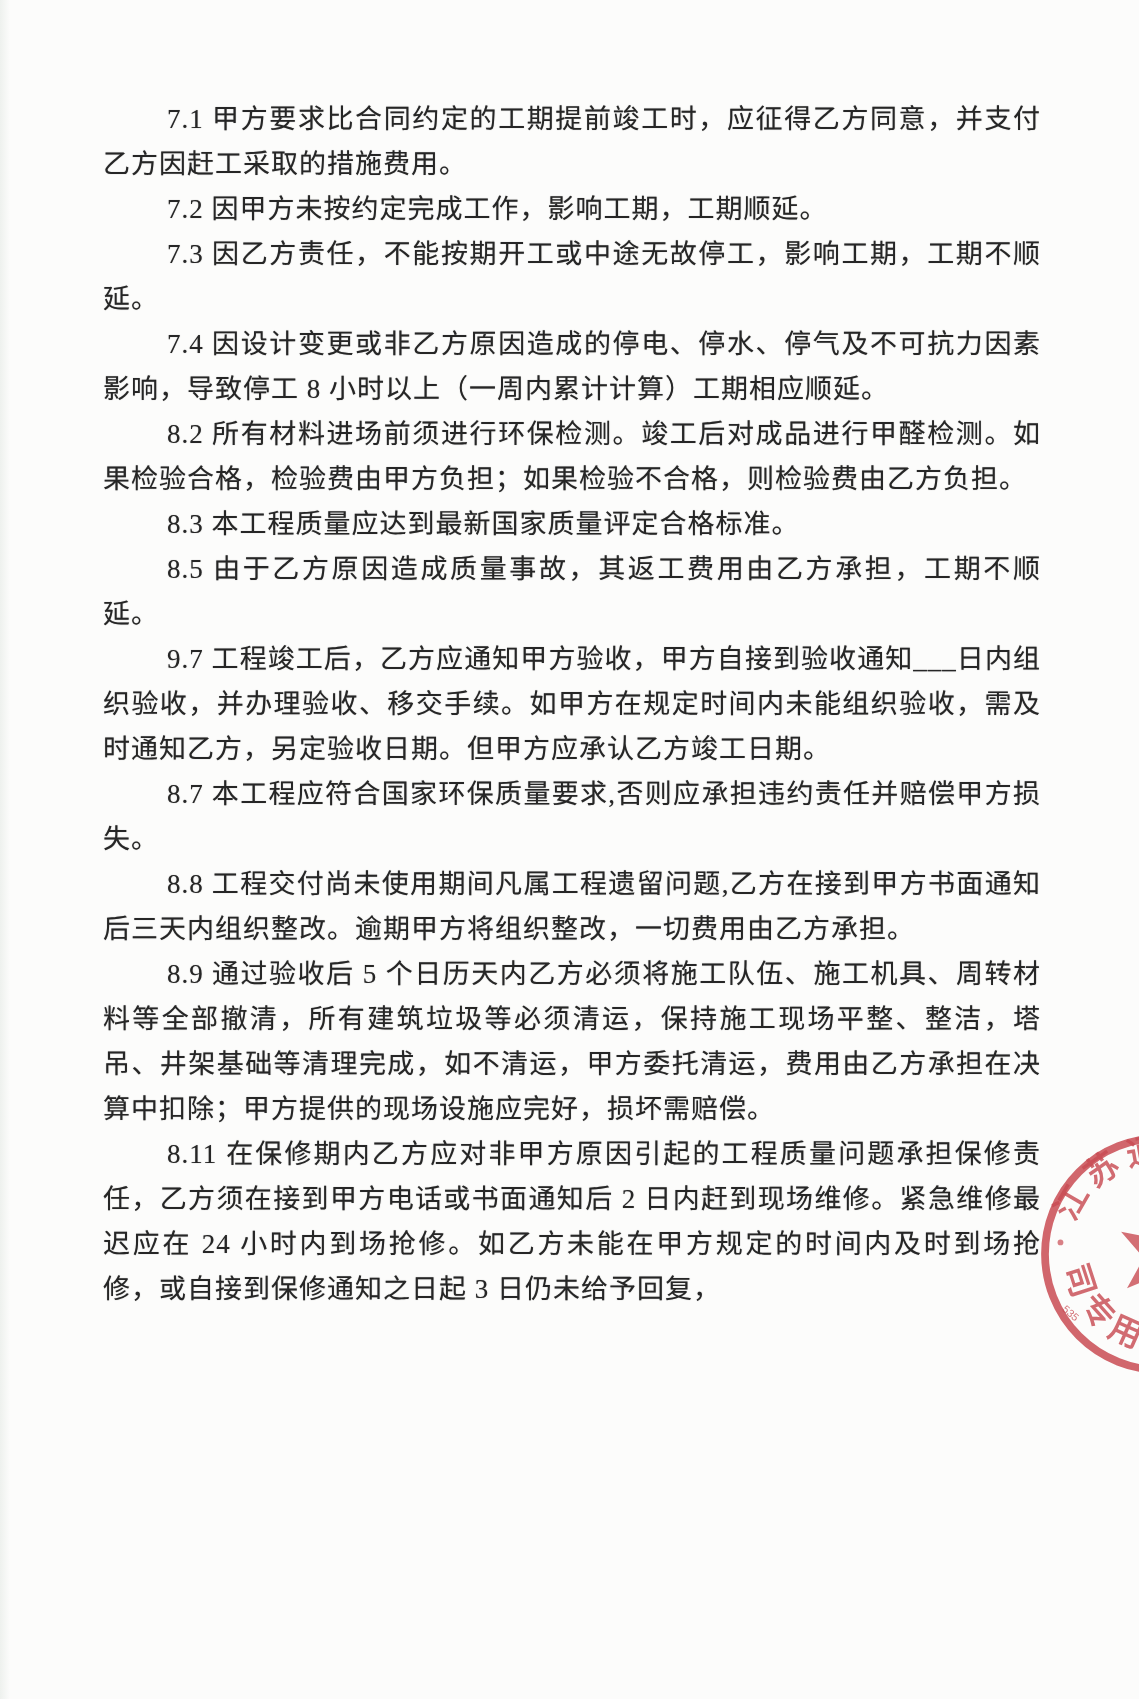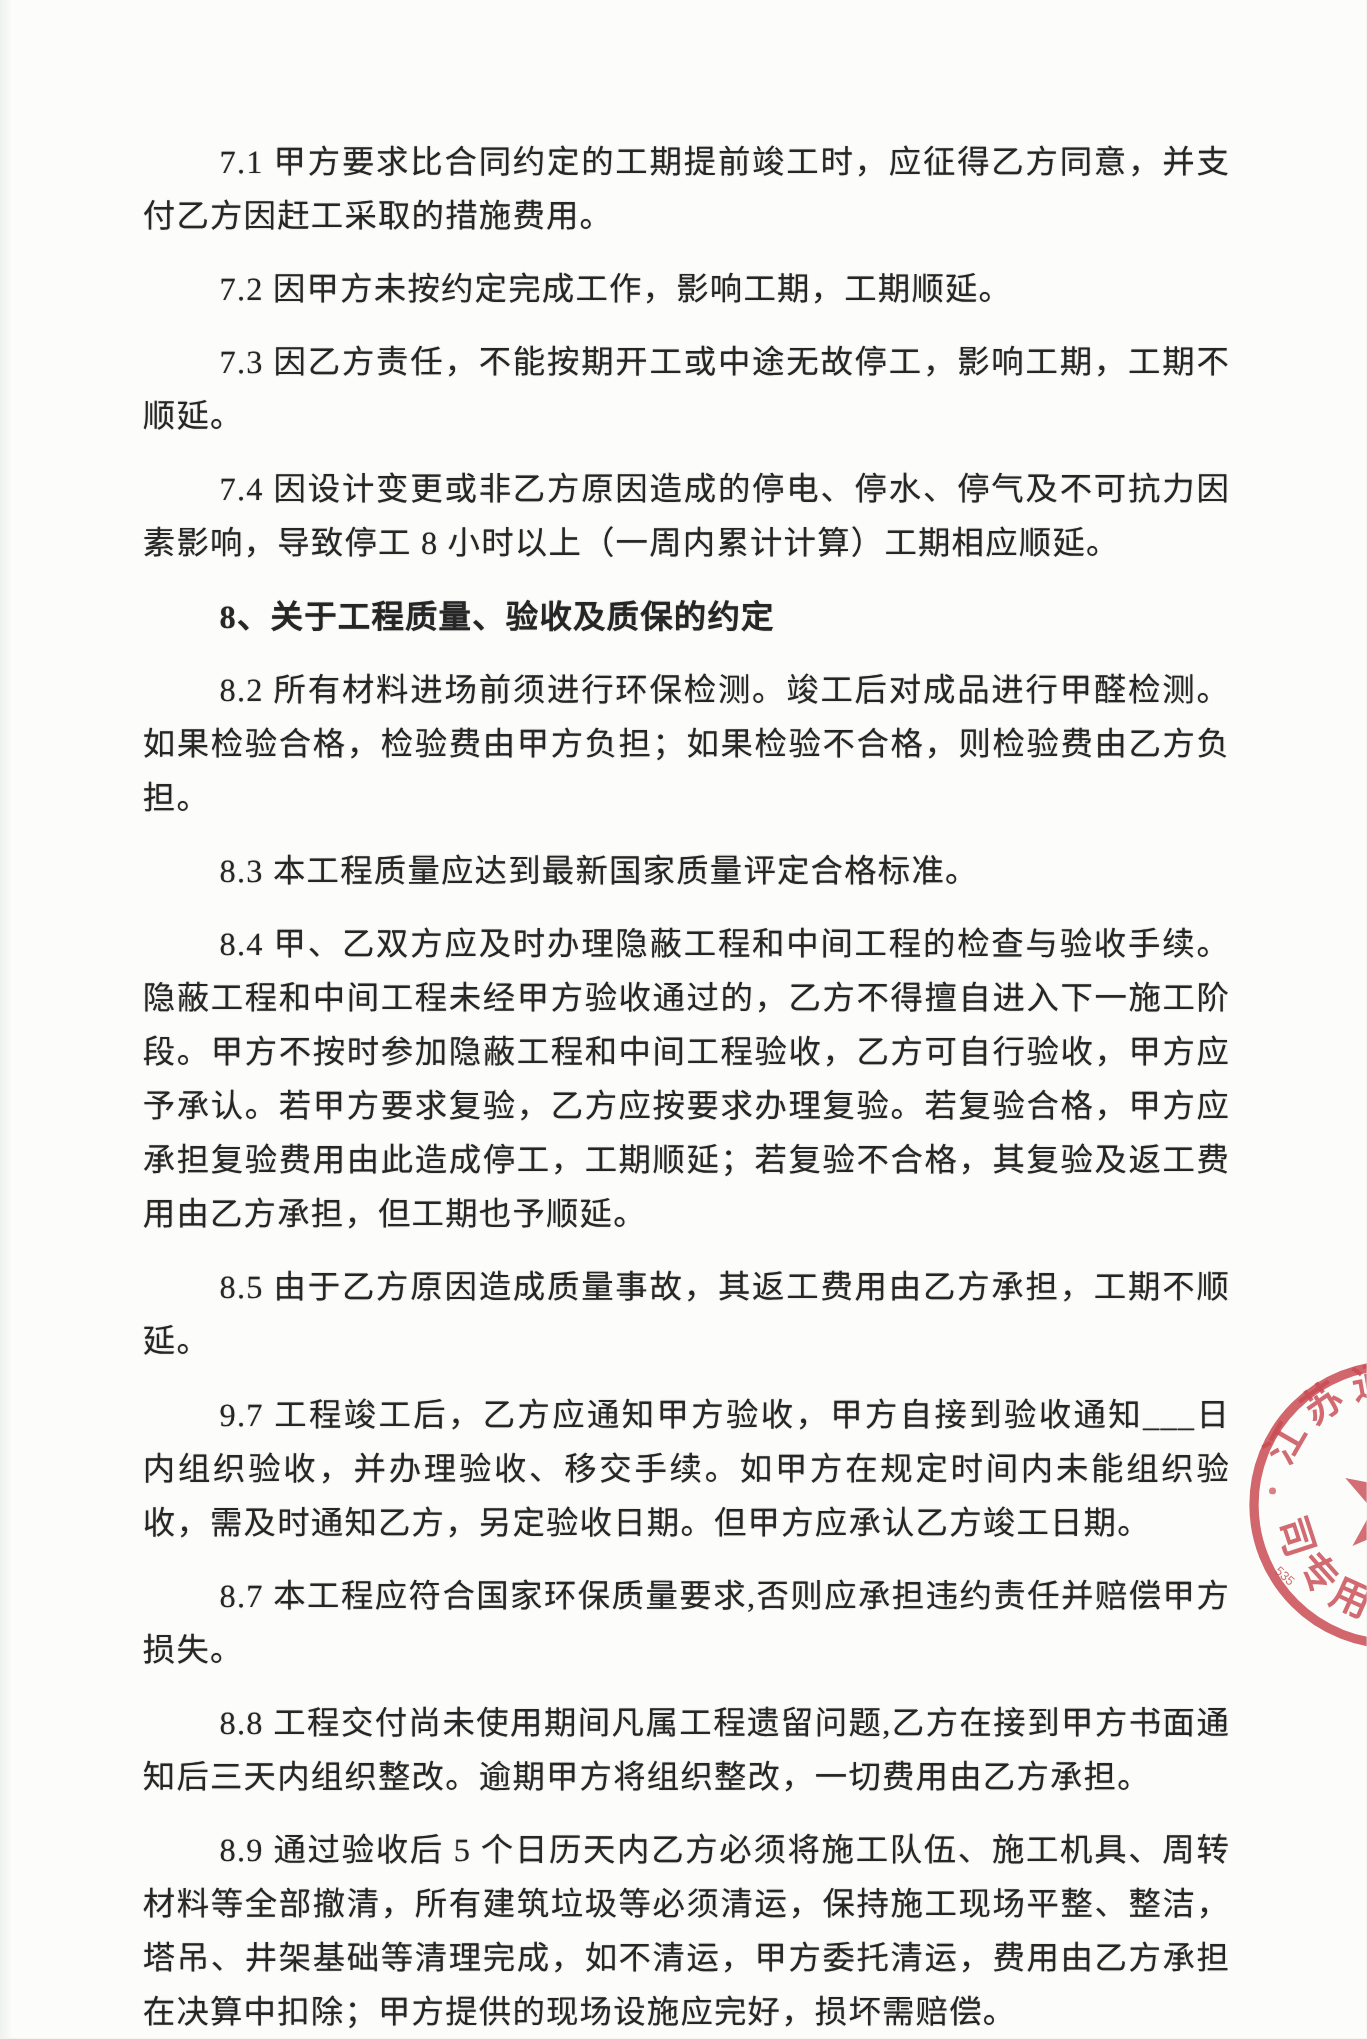--- a/index.html
+++ b/index.html
@@ -20,21 +20,21 @@
     position:absolute;
     left:103px;top:97px;
     width:938px;
     font-size:27px;
     line-height:45px;
     letter-spacing:1px;
     color:#262626;
     text-align:justify;
     text-shadow:0 0 1px rgba(45,45,45,.45);
   }
-  .para{margin:16px;text-indent:64px;}
+  .para{margin:0;text-indent:64px;}
   .para.heading{font-weight:bold;}
   .ufill{
     text-decoration:none;
     border-bottom:2px solid #262626;
     padding:0 4px;
     font-weight:bold;
   }
   
   .seal{
     position:absolute;
@@ -63,24 +63,22 @@
 <body>
 
 <div class="page">
   <div class="edge-tint"></div>
 
   <div class="contract-body">
       <p class="para"><span>7.1 甲方要求比合同约定的工期提前竣工时，应征得乙方同意，并支付乙方因赶工采取的措施费用。</span></p>
       <p class="para"><span>7.2 因甲方未按约定完成工作，影响工期，工期顺延。</span></p>
       <p class="para"><span>7.3 因乙方责任，不能按期开工或中途无故停工，影响工期，工期不顺延。</span></p>
       <p class="para"><span>7.4 因设计变更或非乙方原因造成的停电、停水、停气及不可抗力因素影响，导致停工 8 小时以上（一周内累计计算）工期相应顺延。</span></p>
-      <p class="para heading"><span>8、关于工程质量、验收及质保的约定</span></p>
       <p class="para"><span>8.2 所有材料进场前须进行环保检测。竣工后对成品进行甲醛检测。如果检验合格，检验费由甲方负担；如果检验不合格，则检验费由乙方负担。</span></p>
       <p class="para"><span>8.3 本工程质量应达到最新国家质量评定合格标准。</span></p>
-      <p class="para"><span>8.4 甲、乙双方应及时办理隐蔽工程和中间工程的检查与验收手续。隐蔽工程和中间工程未经甲方验收通过的，乙方不得擅自进入下一施工阶段。甲方不按时参加隐蔽工程和中间工程验收，乙方可自行验收，甲方应予承认。若甲方要求复验，乙方应按要求办理复验。若复验合格，甲方应承担复验费用由此造成停工，工期顺延；若复验不合格，其复验及返工费用由乙方承担，但工期也予顺延。</span></p>
       <p class="para"><span>8.5 由于乙方原因造成质量事故，其返工费用由乙方承担，工期不顺延。</span></p>
       <p class="para"><span>9.7 工程竣工后，乙方应通知甲方验收，甲方自接到验收通知</span><span>___</span><span>日内组织验收，并办理验收、移交手续。如甲方在规定时间内未能组织验收，需及时通知乙方，另定验收日期。但甲方应承认乙方竣工日期。</span></p>
       <p class="para"><span>8.7 本工程应符合国家环保质量要求,否则应承担违约责任并赔偿甲方损失。</span></p>
       <p class="para"><span>8.8 工程交付尚未使用期间凡属工程遗留问题,乙方在接到甲方书面通知后三天内组织整改。逾期甲方将组织整改，一切费用由乙方承担。</span></p>
       <p class="para"><span>8.9 通过验收后 5 个日历天内乙方必须将施工队伍、施工机具、周转材料等全部撤清，所有建筑垃圾等必须清运，保持施工现场平整、整洁，塔吊、井架基础等清理完成，如不清运，甲方委托清运，费用由乙方承担在决算中扣除；甲方提供的现场设施应完好，损坏需赔偿。</span></p>
       <p class="para"><span>8.11 在保修期内乙方应对非甲方原因引起的工程质量问题承担保修责任，乙方须在接到甲方电话或书面通知后 2 日内赶到现场维修。紧急维修最迟应在 24 小时内到场抢修。如乙方未能在甲方规定的时间内及时到场抢修，或自接到保修通知之日起 3 日仍未给予回复，</span></p>
     </div>
 
   <svg class="seal" viewBox="0 0 300 300" xmlns="http://www.w3.org/2000/svg" aria-hidden="true">
     <circle class="seal-ring" cx="150" cy="150" r="120"></circle>

